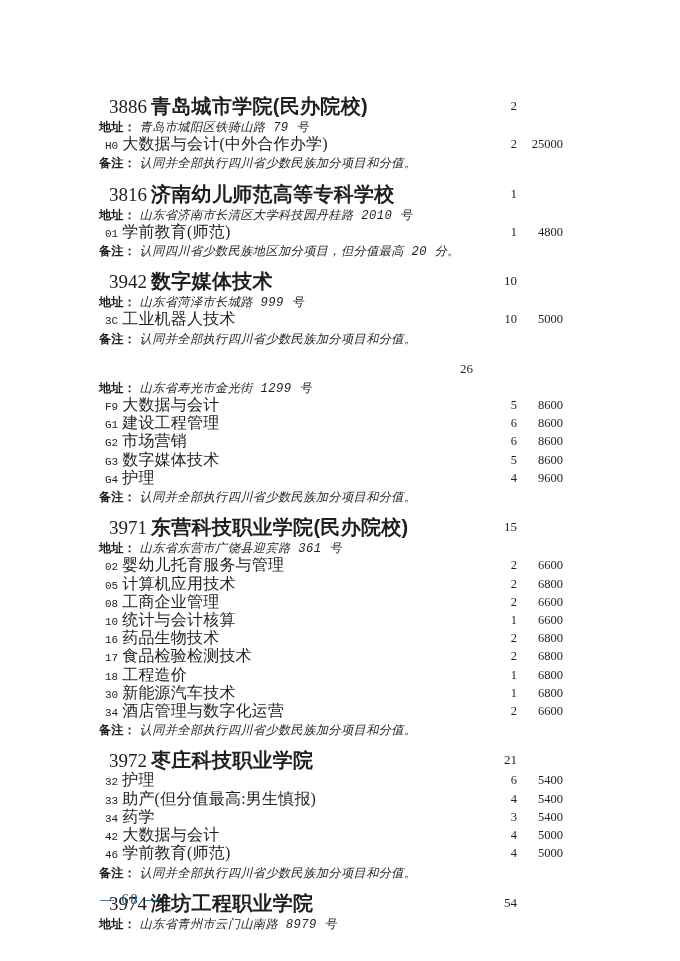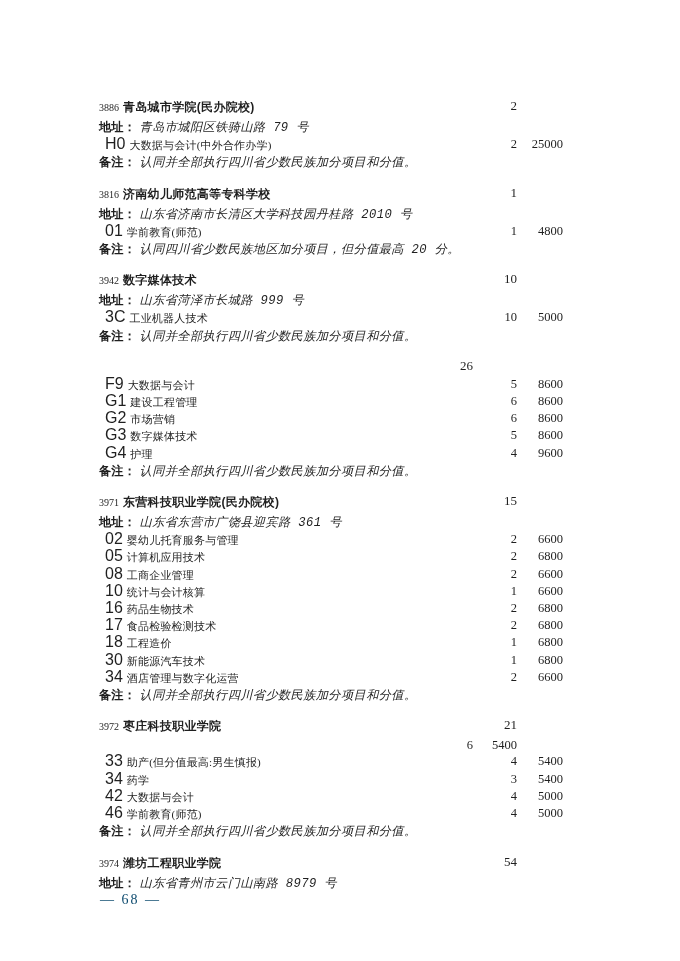--- a/index.html
+++ b/index.html
@@ -32,27 +32,27 @@
   .cell.num {
     text-align: right;
     font-family: "Liberation Serif", serif;
     font-size: 12.5px;
     white-space: nowrap;
   }
 
   .header-row { line-height: 20px; }
   .header-row .code {
     font-family: "Liberation Serif", serif;
-    font-size: 10px;
-    margin-left: 0;
+    font-size: 19px;
+    margin-left: 10px;
   }
   .header-row .name {
     font-family: "Liberation Sans", sans-serif;
     font-weight: 700;
-    font-size: 12px;
+    font-size: 20px;
     letter-spacing: 0.3px;
   }
   .header-row .cell.num { font-size: 13px; }
 
   .address-row, .note-row {
     line-height: 16.2px;
     white-space: nowrap;
   }
   .addr-label, .note-label {
     font-family: "Liberation Sans", sans-serif;
@@ -62,26 +62,26 @@
   }
   .addr-text, .note-text {
     font-family: Liberation Mono, monospace;
     font-style: italic;
     font-size: 12.2px;
     letter-spacing: 0.4px;
   }
 
   .major-row .text { padding-left: 6px; }
   .mcode {
-    font-family: Liberation Sans, sans-serif;
-    font-size: 16px;
+    font-family: Liberation Mono, monospace;
+    font-size: 11px;
   }
   .mname {
     font-family: "Liberation Serif", serif;
-    font-size: 11px;
+    font-size: 16px;
     letter-spacing: 0.2px;
   }
 
   .page-number {
     position: absolute;
     left: 100px;
     top: 892px;
     font-family: "Liberation Serif", serif;
     font-size: 14px;
     color: #0c4a6e;
@@ -178,20 +178,24 @@
       <span class="note-label">备注：</span>
       <span class="note-text">认同并全部执行四川省少数民族加分项目和分值。</span>
     </div>
   </section>
 
   <section class="school">
     <div class="row header-row">
       <span class="cell num plan-total">26</span>
       <span class="cell num"></span>
     </div>
+    <div class="address-row">
+      <span class="addr-label">地址：</span>
+      <span class="addr-text">山东省寿光市金光街 1299 号</span>
+    </div>
     <div class="majors">
   <div class="row major-row">
     <span class="cell text">
       <span class="mcode">F9</span>
       <span class="mname">大数据与会计</span>
     </span>
     <span class="cell num plan">5</span>
     <span class="cell num fee">8600</span>
   </div>
 
@@ -342,20 +346,24 @@
     <div class="row header-row">
       <span class="cell text">
         <span class="code">3972</span>
         <span class="name">枣庄科技职业学院</span>
       </span>
       <span class="cell num plan-total">21</span>
       <span class="cell num"></span>
     </div>
     <div class="majors">
   <div class="row major-row">
+    <span class="cell text">
+      <span class="mcode">32</span>
+      <span class="mname">护理</span>
+    </span>
     <span class="cell num plan">6</span>
     <span class="cell num fee">5400</span>
   </div>
 
   <div class="row major-row">
     <span class="cell text">
       <span class="mcode">33</span>
       <span class="mname">助产(但分值最高:男生慎报)</span>
     </span>
     <span class="cell num plan">4</span>

